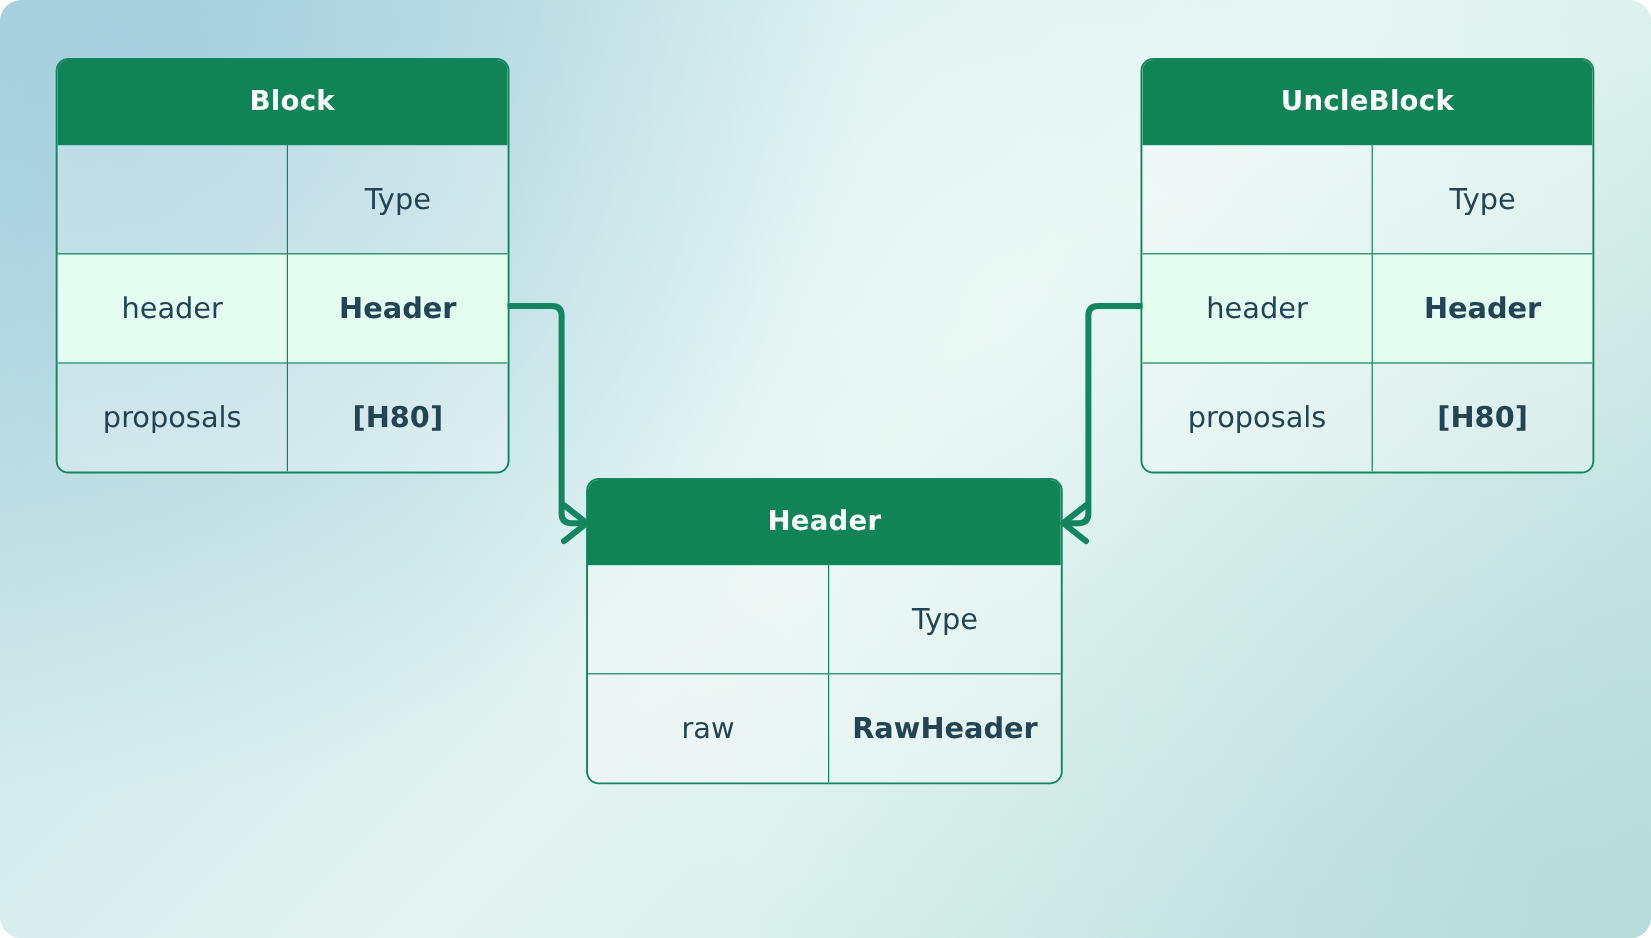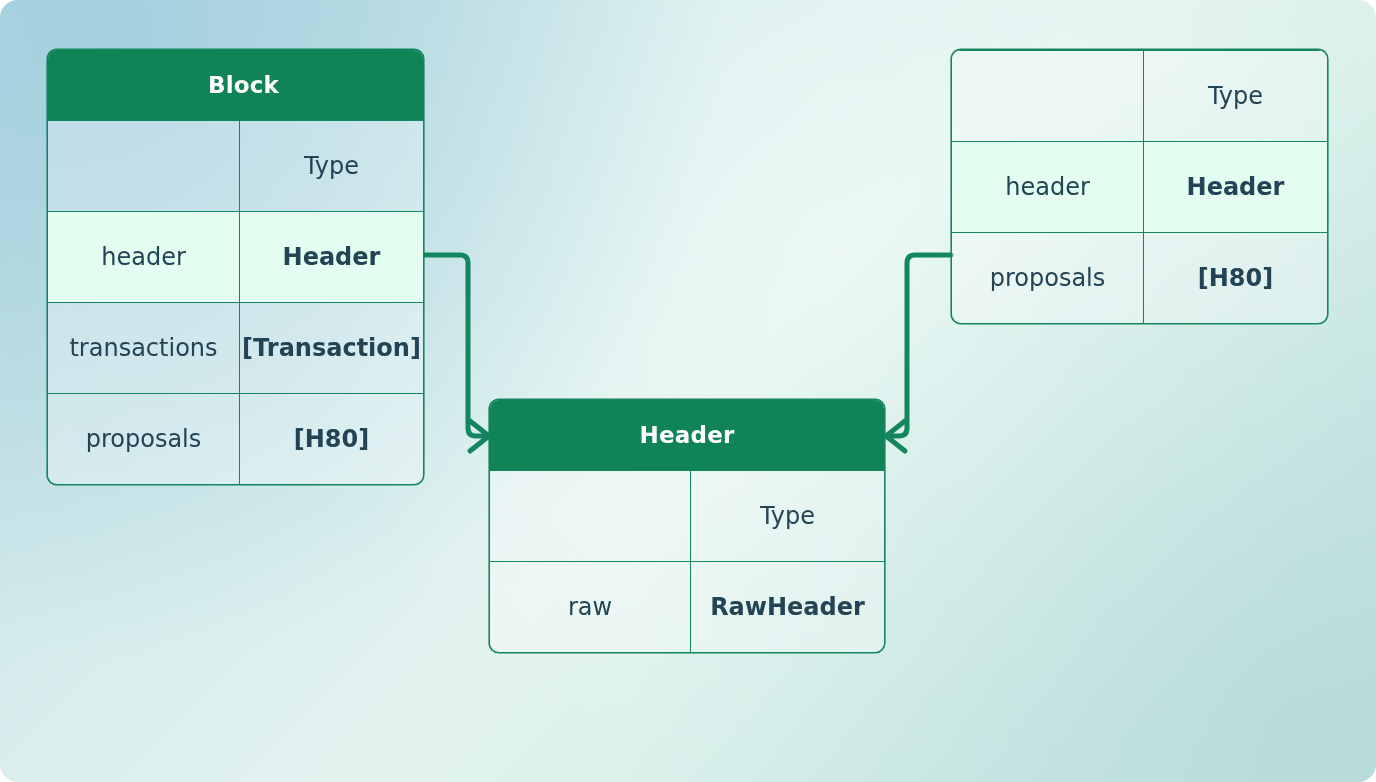--- a/index.html
+++ b/index.html
@@ -145,32 +145,29 @@
       <tbody>
           <tr class="row-head">
         <td class="col-a hdr-label"></td>
         <td class="hdr-label">Type</td>
       </tr>
       <tr class="row-hl">
         <td class="col-a cell-name">header</td>
         <td class="cell-type">Header</td>
       </tr>
       <tr class="row-plain">
-        <td class="col-a cell-name">transactions</td>
-        <td class="cell-type">[Transaction]</td>
-      </tr>
-      <tr class="row-plain">
         <td class="col-a cell-name">proposals</td>
         <td class="cell-type">[H80]</td>
       </tr>
     </tbody>
       </table>
   </div>
 
   <div class="entity" id="box-uncleblock">
+    <div class="entity-title" style="background:#108457;">UncleBlock</div>
     <table class="entity-table">
       <tbody>
           <tr class="row-head">
         <td class="col-a hdr-label"></td>
         <td class="hdr-label">Type</td>
       </tr>
       <tr class="row-hl">
         <td class="col-a cell-name">header</td>
         <td class="cell-type">Header</td>
       </tr>

